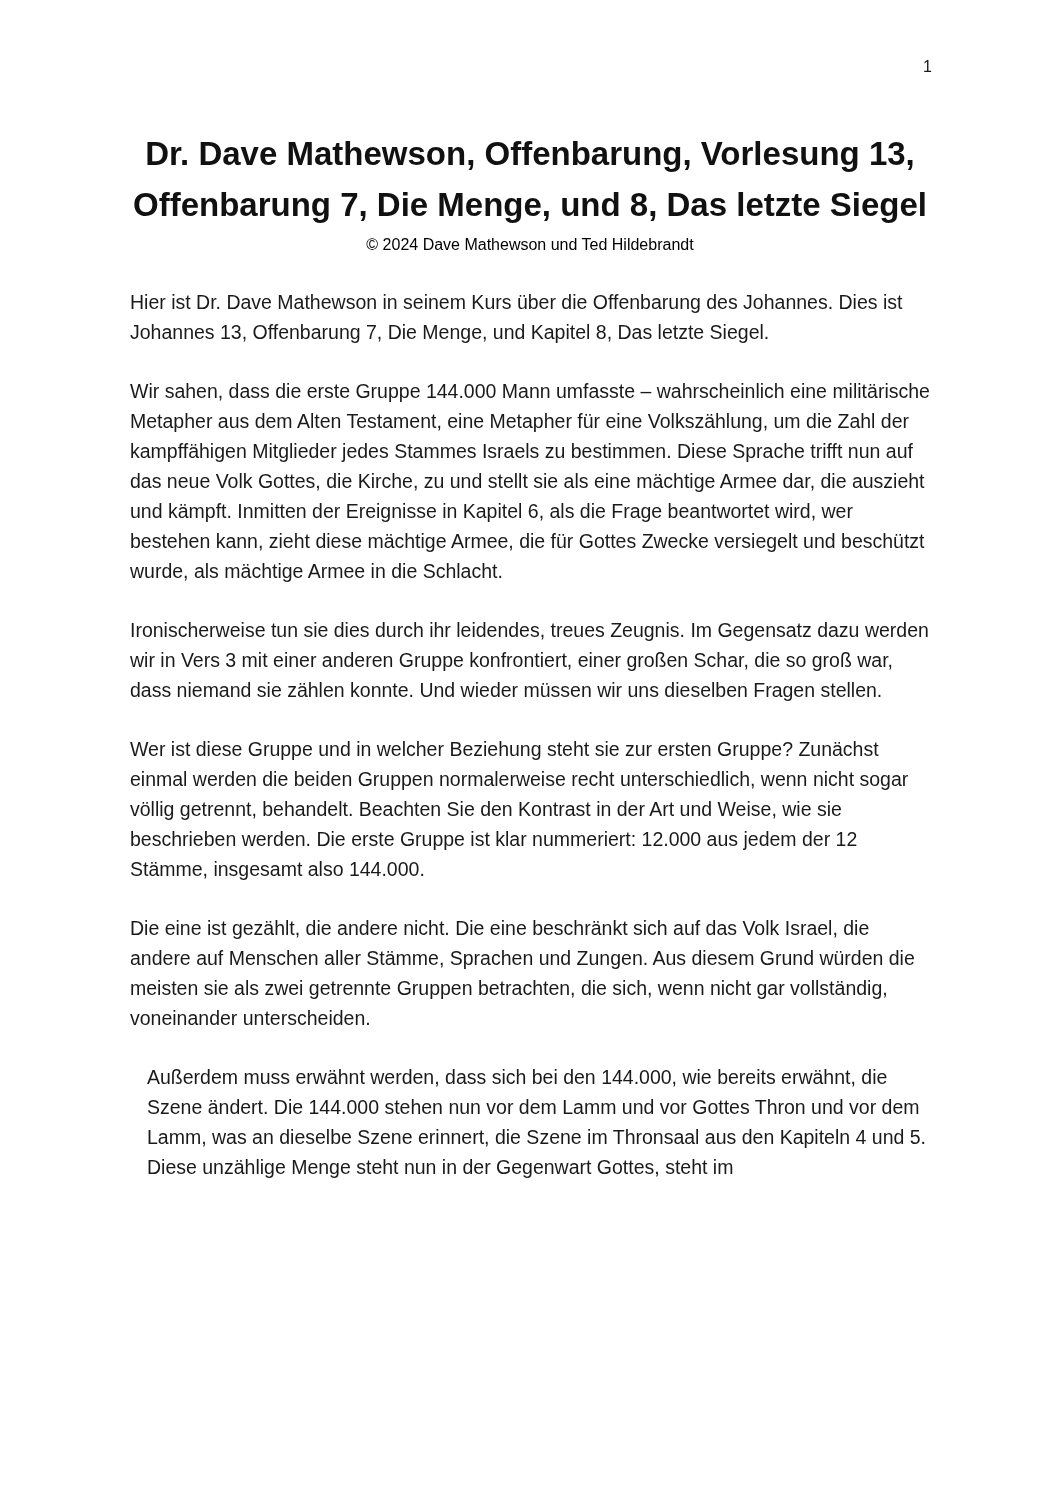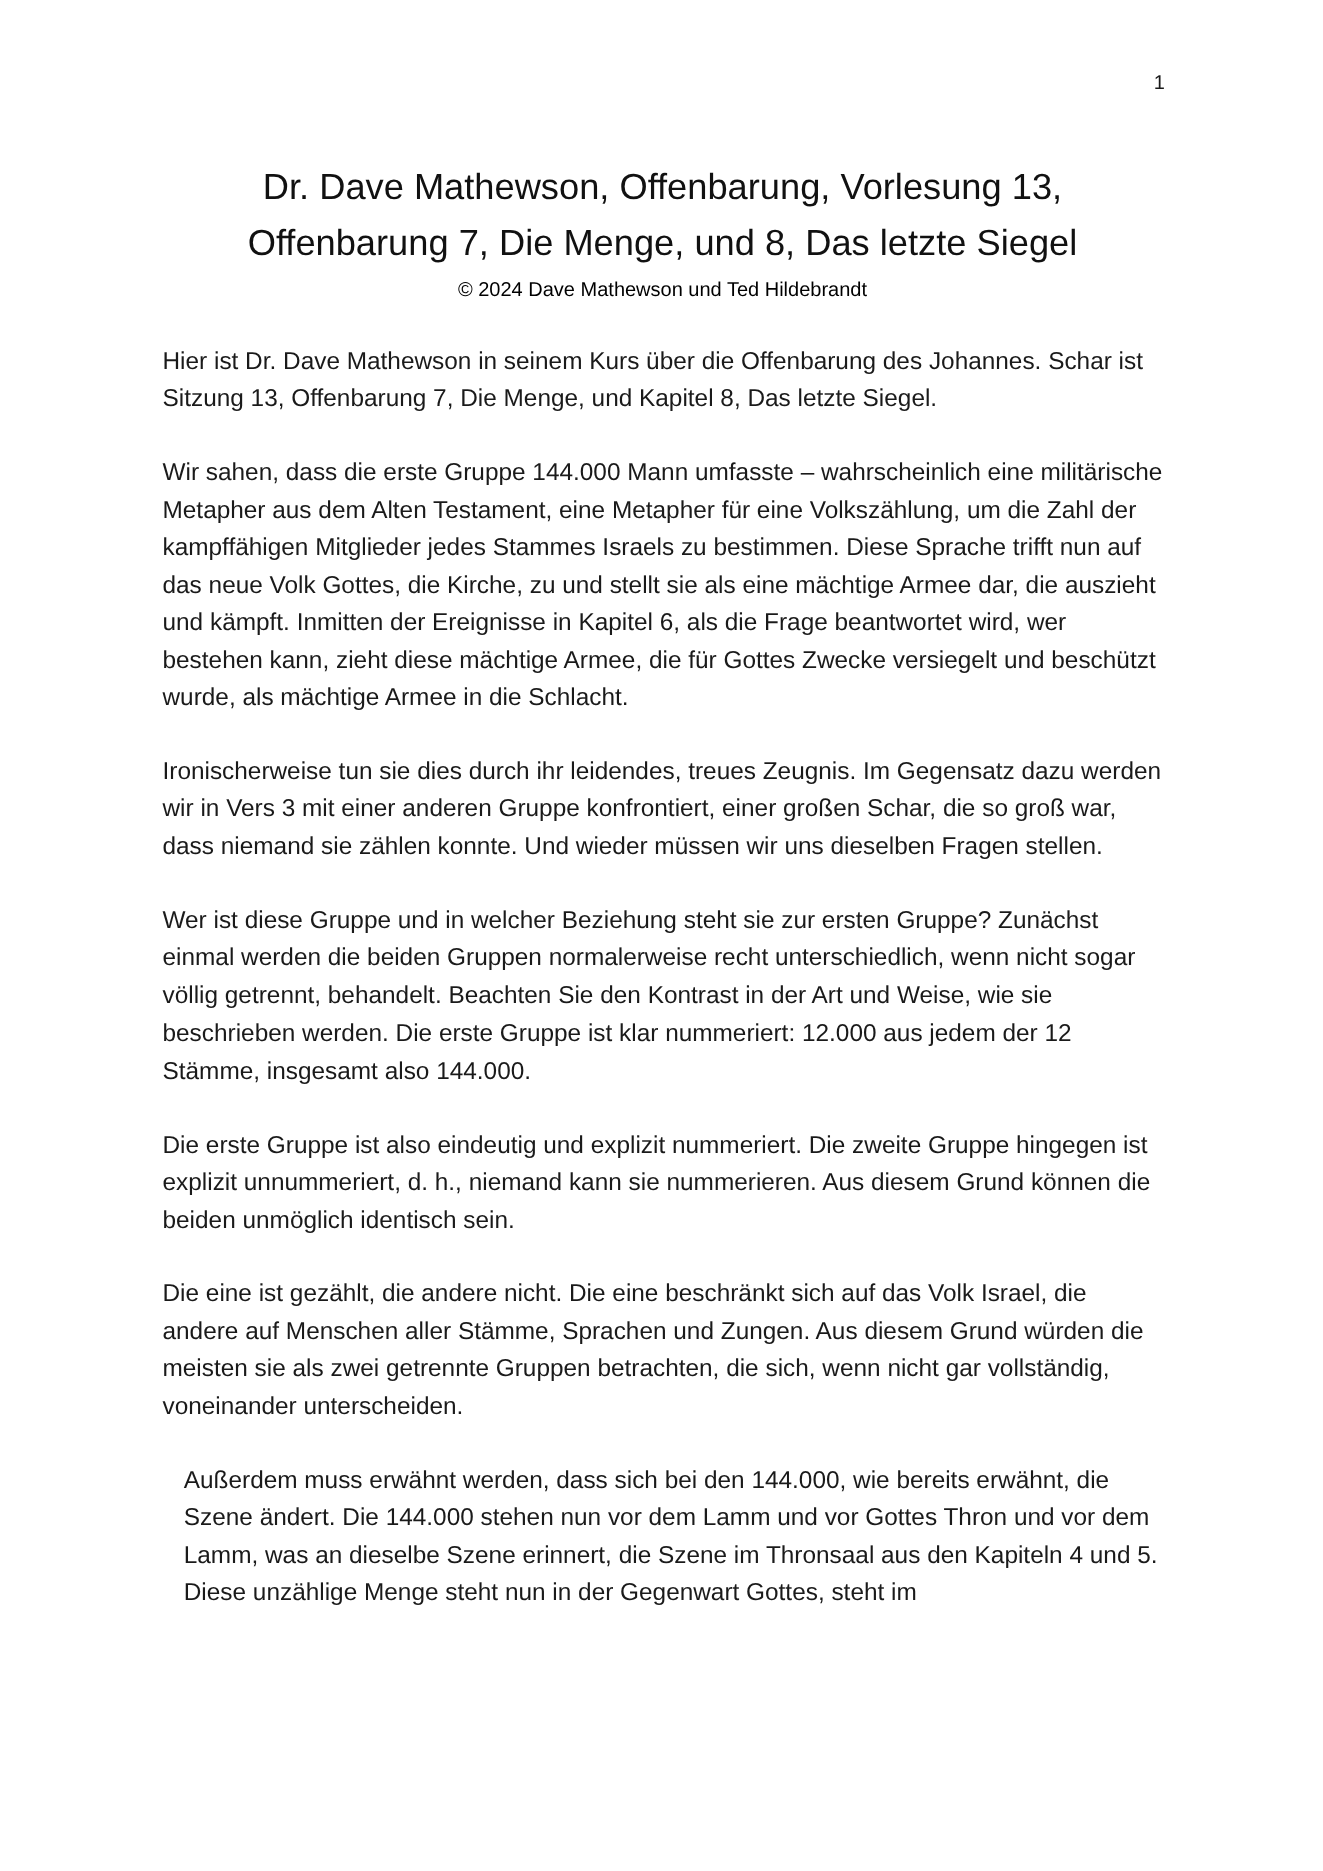--- a/index.html
+++ b/index.html
@@ -25,22 +25,22 @@
     color: #1a1a1a;
   }
   .content {
     position: absolute;
     top: 128px;
     left: 130px;
     width: 800px;
   }
   .title {
     text-align: center;
-    font-weight: normal;
-    font-size: 29px;
+    font-weight: bold;
+    font-size: 33px;
     line-height: 1.55;
     margin: 0 0 2px 0;
     color: #111111;
   }
   .title .title-line {
     display: block;
   }
   .byline {
     text-align: center;
     font-size: 16px;
@@ -73,23 +73,22 @@
   <div class="content">
 
     <h1 class="title">
       <span class="title-line">Dr. Dave Mathewson, Offenbarung, Vorlesung 13,</span>
       <span class="title-line">Offenbarung 7, Die Menge, und 8, Das letzte Siegel</span>
     </h1>
 
     <div class="byline">© 2024 Dave Mathewson und Ted Hildebrandt</div>
 
     <div class="body-text">
-      <p>Hier ist Dr. Dave Mathewson in seinem Kurs über die Offenbarung des Johannes. Schar ist Sitzung 13, Offenbarung 7, Die Menge, und Kapitel 8, Das letzte Siegel.</p>
+      <p>Hier ist Dr. Dave Mathewson in seinem Kurs über die Offenbarung des Johannes. Dies ist Johannes 13, Offenbarung 7, Die Menge, und Kapitel 8, Das letzte Siegel.</p>
       <p>Wir sahen, dass die erste Gruppe 144.000 Mann umfasste – wahrscheinlich eine militärische Metapher aus dem Alten Testament, eine Metapher für eine Volkszählung, um die Zahl der kampffähigen Mitglieder jedes Stammes Israels zu bestimmen. Diese Sprache trifft nun auf das neue Volk Gottes, die Kirche, zu und stellt sie als eine mächtige Armee dar, die auszieht und kämpft. Inmitten der Ereignisse in Kapitel 6, als die Frage beantwortet wird, wer bestehen kann, zieht diese mächtige Armee, die für Gottes Zwecke versiegelt und beschützt wurde, als mächtige Armee in die Schlacht.</p>
       <p>Ironischerweise tun sie dies durch ihr leidendes, treues Zeugnis. Im Gegensatz dazu werden wir in Vers 3 mit einer anderen Gruppe konfrontiert, einer großen Schar, die so groß war, dass niemand sie zählen konnte. Und wieder müssen wir uns dieselben Fragen stellen.</p>
       <p>Wer ist diese Gruppe und in welcher Beziehung steht sie zur ersten Gruppe? Zunächst einmal werden die beiden Gruppen normalerweise recht unterschiedlich, wenn nicht sogar völlig getrennt, behandelt. Beachten Sie den Kontrast in der Art und Weise, wie sie beschrieben werden. Die erste Gruppe ist klar nummeriert: 12.000 aus jedem der 12 Stämme, insgesamt also 144.000.</p>
-      <p>Die erste Gruppe ist also eindeutig und explizit nummeriert. Die zweite Gruppe hingegen ist explizit unnummeriert, d. h., niemand kann sie nummerieren. Aus diesem Grund können die beiden unmöglich identisch sein.</p>
       <p>Die eine ist gezählt, die andere nicht. Die eine beschränkt sich auf das Volk Israel, die andere auf Menschen aller Stämme, Sprachen und Zungen. Aus diesem Grund würden die meisten sie als zwei getrennte Gruppen betrachten, die sich, wenn nicht gar vollständig, voneinander unterscheiden.</p>
       <p>Außerdem muss erwähnt werden, dass sich bei den 144.000, wie bereits erwähnt, die Szene ändert. Die 144.000 stehen nun vor dem Lamm und vor Gottes Thron und vor dem Lamm, was an dieselbe Szene erinnert, die Szene im Thronsaal aus den Kapiteln 4 und 5. Diese unzählige Menge steht nun in der Gegenwart Gottes, steht im</p>
     </div>
 
   </div>
 </div>
 
 </body></html>

